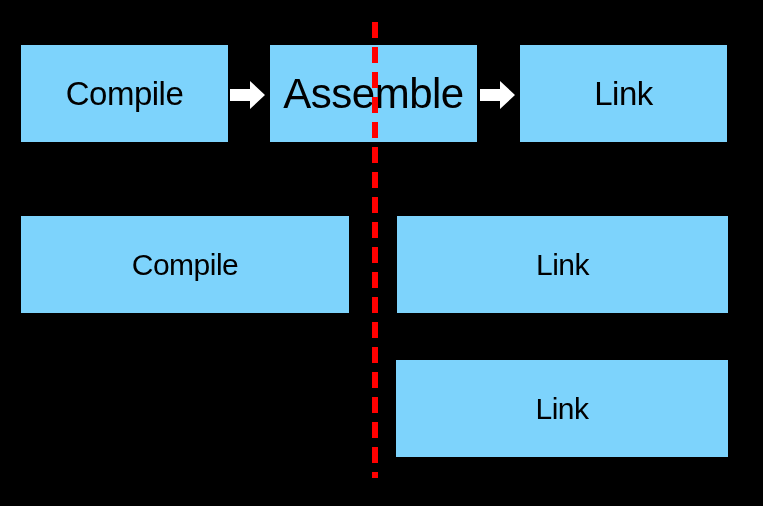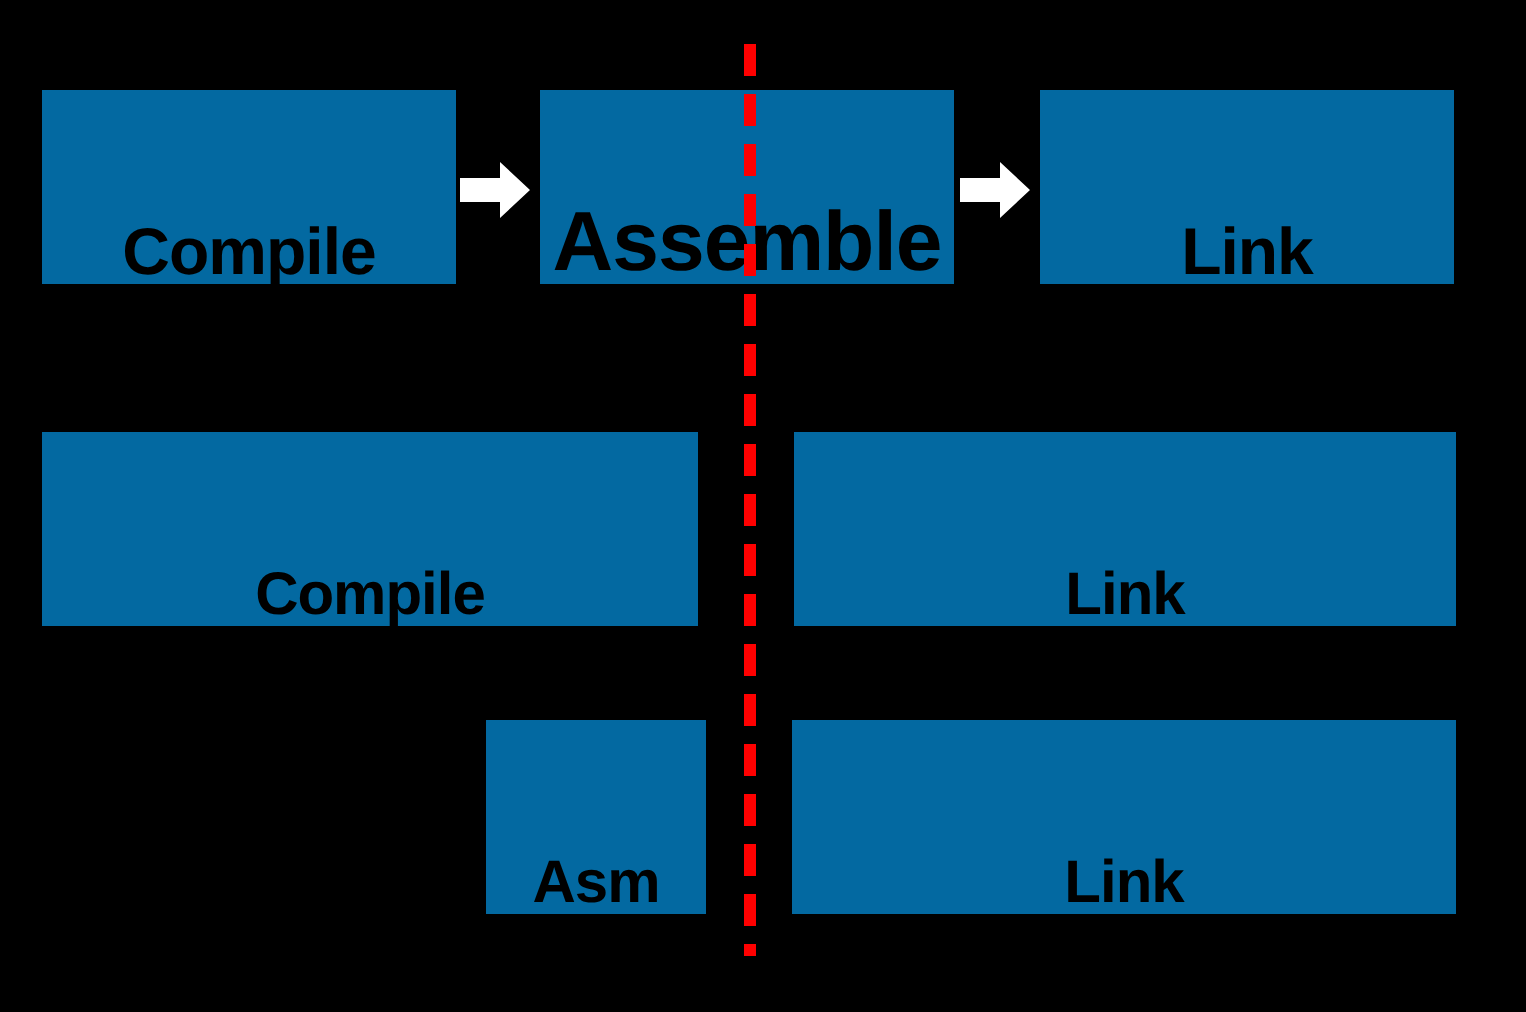--- a/index.html
+++ b/index.html
@@ -12,27 +12,27 @@
   }
   #diagram-root {
     position: relative;
     width: 763px;
     height: 506px;
     background: #000000;
     overflow: hidden;
   }
   .stage-box {
     position: absolute;
-    background: #0369a1;
+    background: #7dd3fc;
     box-sizing: border-box;
     display: flex;
-    align-items: flex-end;
+    align-items: center;
     justify-content: center;
     color: #000000;
-    font-weight: bold;
+    font-weight: normal;
     font-family: "Liberation Sans", sans-serif;
     letter-spacing: -0.5px;
     line-height: 1;
     user-select: none;
   }
   .stage-label {
     display: block;
     white-space: nowrap;
   }
 
@@ -100,23 +100,20 @@
   </div>
 
   <div class="stage-box" id="box-compile-2">
     <span class="stage-label">Compile</span>
   </div>
 
   <div class="stage-box" id="box-link-2">
     <span class="stage-label">Link</span>
   </div>
 
-  <div class="stage-box" id="box-asm">
-    <span class="stage-label">Asm</span>
-  </div>
 
   <div class="stage-box" id="box-link-3">
     <span class="stage-label">Link</span>
   </div>
 
   <div id="divider-line">
     <svg viewBox="0 0 6 456" preserveAspectRatio="none" xmlns="http://www.w3.org/2000/svg" aria-hidden="true">
       <line x1="3" y1="0" x2="3" y2="456" stroke="#ff0000" stroke-width="6" stroke-dasharray="16 9"></line>
     </svg>
   </div>

